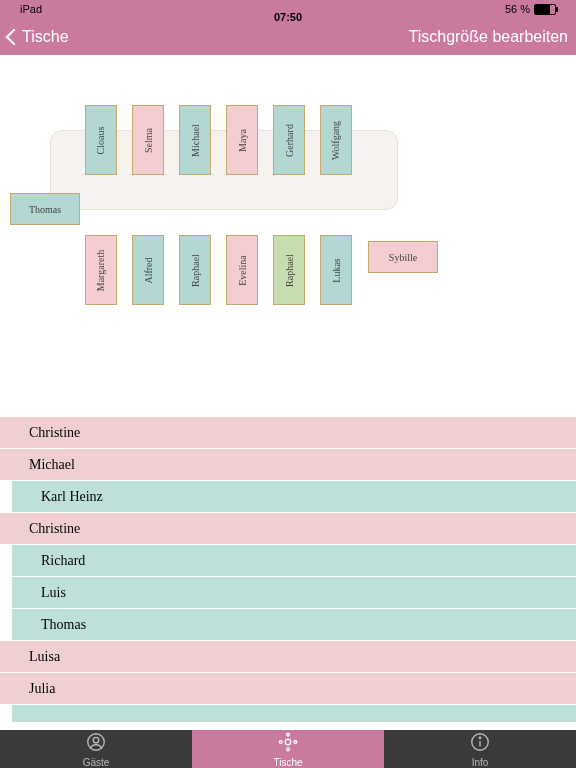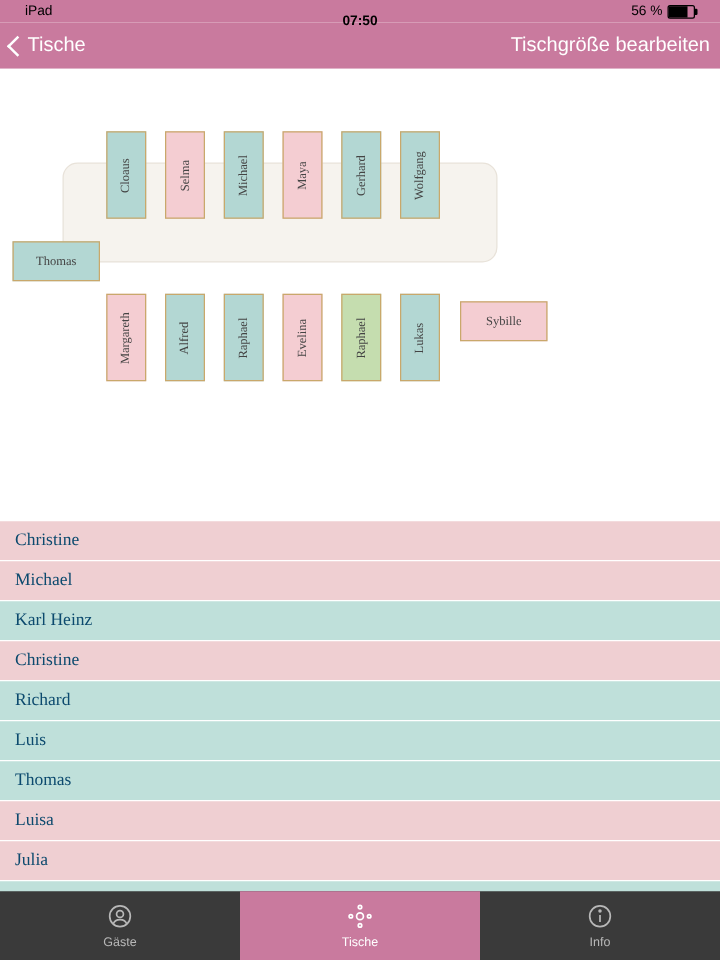--- a/index.html
+++ b/index.html
@@ -31,26 +31,26 @@
   .table-surface{position:absolute;left:50px;top:75px;width:346px;height:78px;border:1px solid #e8e2d9;border-radius:12px;background:#f6f3ee;}
   .seat{position:absolute;width:30px;height:68px;border:1px solid var(--seat-border);display:flex;align-items:center;justify-content:center;}
   .seat.pink{background:var(--seat-pink);}
   .seat.teal{background:var(--seat-teal);}
   .seat.green{background:var(--seat-green);}
   .seat span{font-family:var(--cursive);font-size:10px;color:#444;transform:rotate(-90deg);white-space:nowrap;}
   .seat.side{width:68px;height:30px;}
   .seat.side span{transform:none;}
   
   .guests{position:absolute;left:0;right:0;top:416px;bottom:46px;overflow:hidden;}
-  .row{height:32px;display:flex;align-items:center;padding:0 12px;font-family:var(--cursive);font-size:14px;color:#0c4a6e;box-sizing:border-box;border-top:1px solid #fff;}
-  .row.teal{background:var(--list-teal);}
+  .row{height:32px;display:flex;align-items:center;padding:0 29px;font-family:var(--cursive);font-size:14px;color:#000000;box-sizing:border-box;border-top:1px solid #fff;}
+  .row.teal{background:var(--list-teal);margin-left:12px;}
   .row.pink{background:var(--list-pink);}
   .row.half{height:18px;}
   
-  .tabbar{position:absolute;bottom:0;left:0;right:0;height:55px;background:var(--dark);display:flex;}
+  .tabbar{position:absolute;bottom:0;left:0;right:0;height:38px;background:var(--dark);display:flex;}
   .tab{flex:1;display:flex;flex-direction:column;align-items:center;justify-content:center;color:#b8b8b8;font-size:10px;gap:2px;}
   .tab.active{background:var(--pink);color:#fff;}
   .tab svg{width:22px;height:22px;}
 </style>
 </head>
 <body>
 
 <div class="status">
   <span>iPad</span>
   <span class="center">07:50</span>

